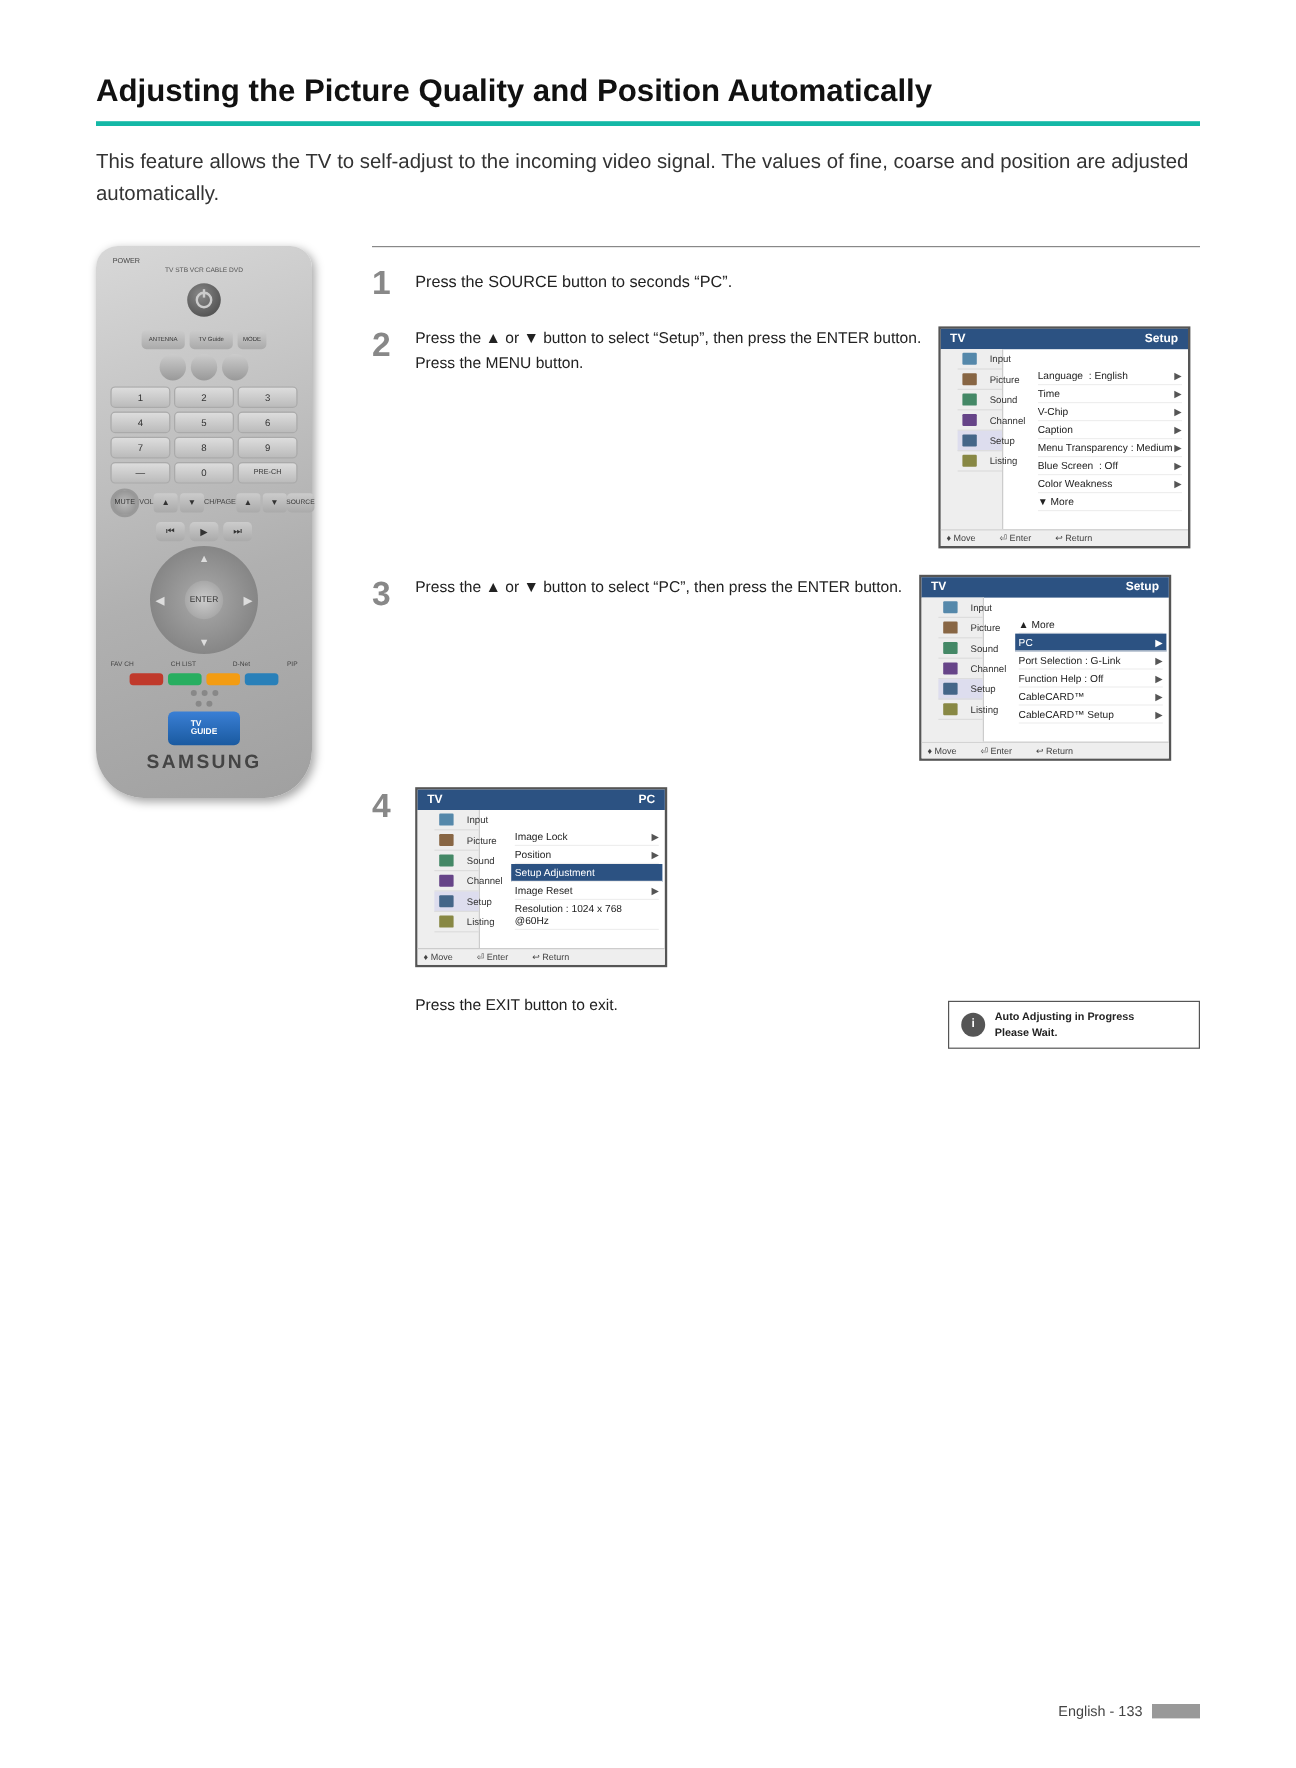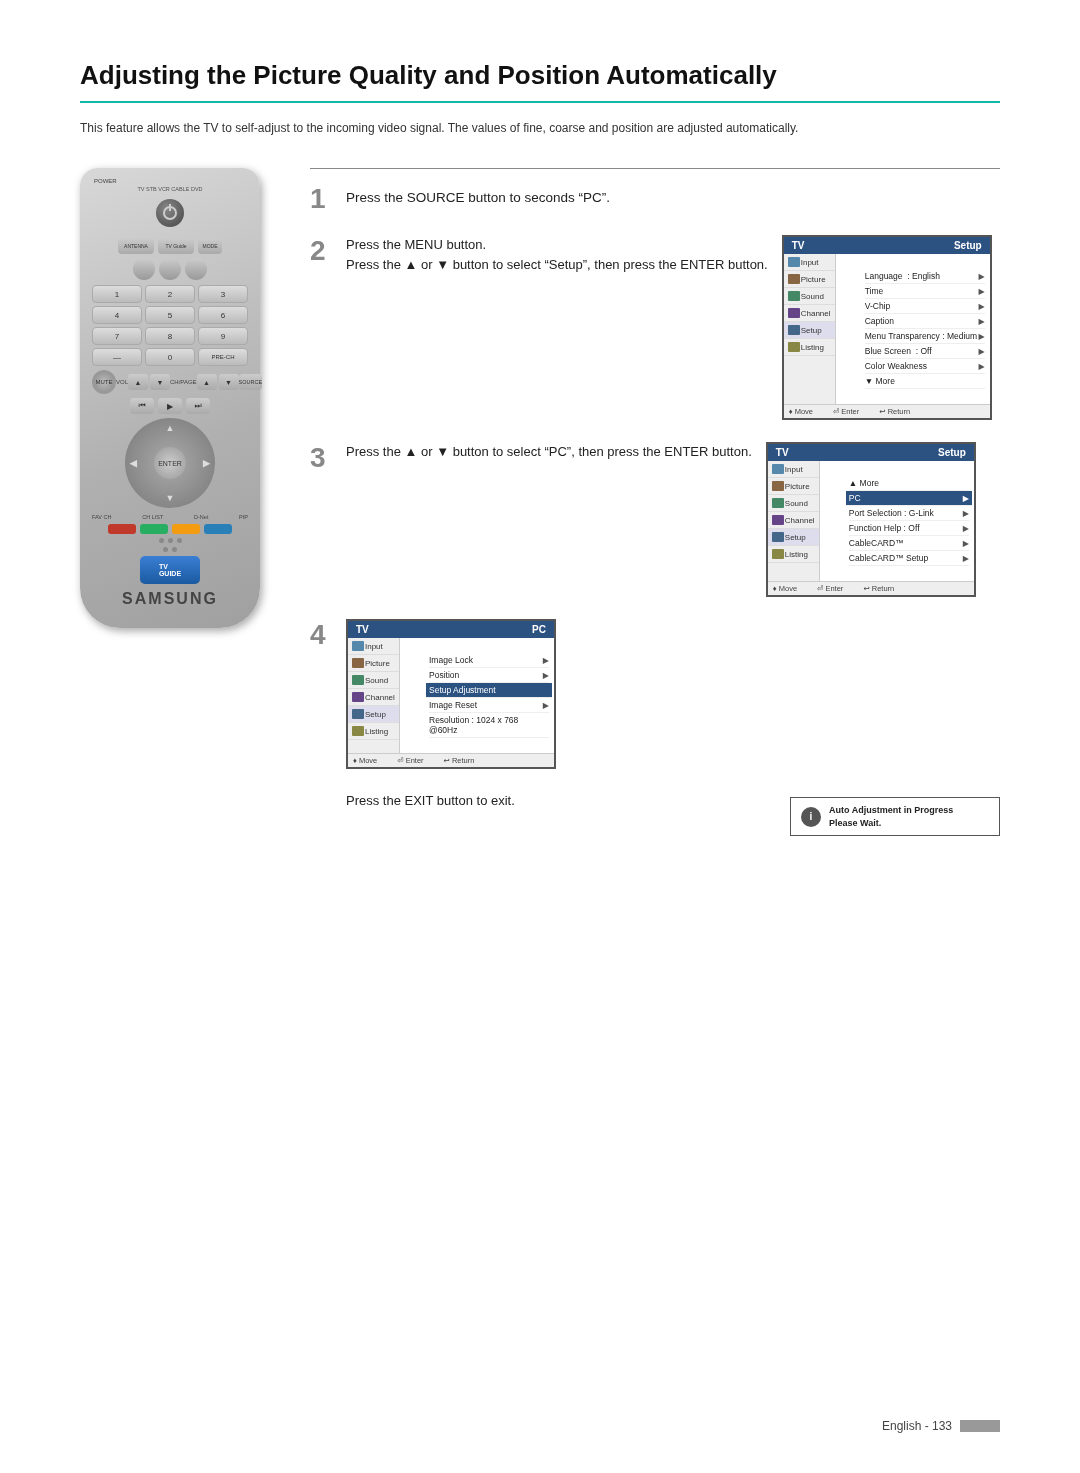--- a/index.html
+++ b/index.html
@@ -12,28 +12,28 @@
       color: #222;
     }
 
     .page-content {
       padding: 60px 80px 80px 80px;
     }
 
     .page-title {
       font-size: 26px;
       font-weight: bold;
-      border-bottom: 2px solid #14b8a6;
+      border-bottom: 4px solid #14b8a6;
       padding-bottom: 10px;
       margin-bottom: 16px;
       color: #111;
     }
 
     .intro-text {
-      font-size: 12px;
+      font-size: 17px;
       line-height: 1.6;
       margin-bottom: 30px;
       color: #333;
     }
 
     .main-layout {
       display: flex;
       gap: 30px;
       align-items: flex-start;
     }
@@ -345,25 +345,26 @@
 
     .tv-sidebar {
       width: 52px;
       background: #eee;
       border-right: 1px solid #ccc;
     }
 
     .tv-sidebar-item {
       display: flex;
       align-items: center;
-      gap: 1px;
+      gap: 11px;
       padding: 3px 4px;
       font-size: 8px;
       color: #333;
       border-bottom: 1px solid #ddd;
+      margin-left: 14px;
     }
 
     .tv-sidebar-item.active {
       background: #dde;
     }
 
     .tv-sidebar-icon {
       width: 12px;
       height: 10px;
       background: #888;
@@ -608,22 +609,22 @@
         <div class="step-content">
           <p class="step1-text">Press the SOURCE button to seconds “PC”.</p>
         </div>
       </div>
 
       <div class="step">
         <div class="step-number">2</div>
         <div class="step-content">
           <div class="step-text-with-screen">
             <div>
+              <p class="step-text">Press the ▲ or ▼ button to select “Setup”, then press the ENTER button.</p>
               <p class="step-text">Press the MENU button.</p>
-              <p class="step-text">Press the ▲ or ▼ button to select “Setup”, then press the ENTER button.</p>
             </div>
 
             <div class="tv-screen">
               <div class="tv-header tv-header-blue">
                 <span>TV</span>
                 <span>Setup</span>
               </div>
               <div class="tv-body">
                 <div class="tv-sidebar">
                   <div class="tv-sidebar-item">
@@ -845,21 +846,21 @@
         <div style="min-width:22px;"></div>
         <div style="flex:1;">
           <p class="step-text">Press the EXIT button to exit.</p>
         </div>
 
         <div class="exit-box">
           <div class="info-icon">
             <span>i</span>
           </div>
           <div class="exit-box-text">
-            <div>Auto Adjustment in Progress</div>
+            <div>Auto Adjusting in Progress</div>
             <div>Please Wait.</div>
           </div>
         </div>
       </div>
 
     </div>
   </div>
 
 </div>
 

